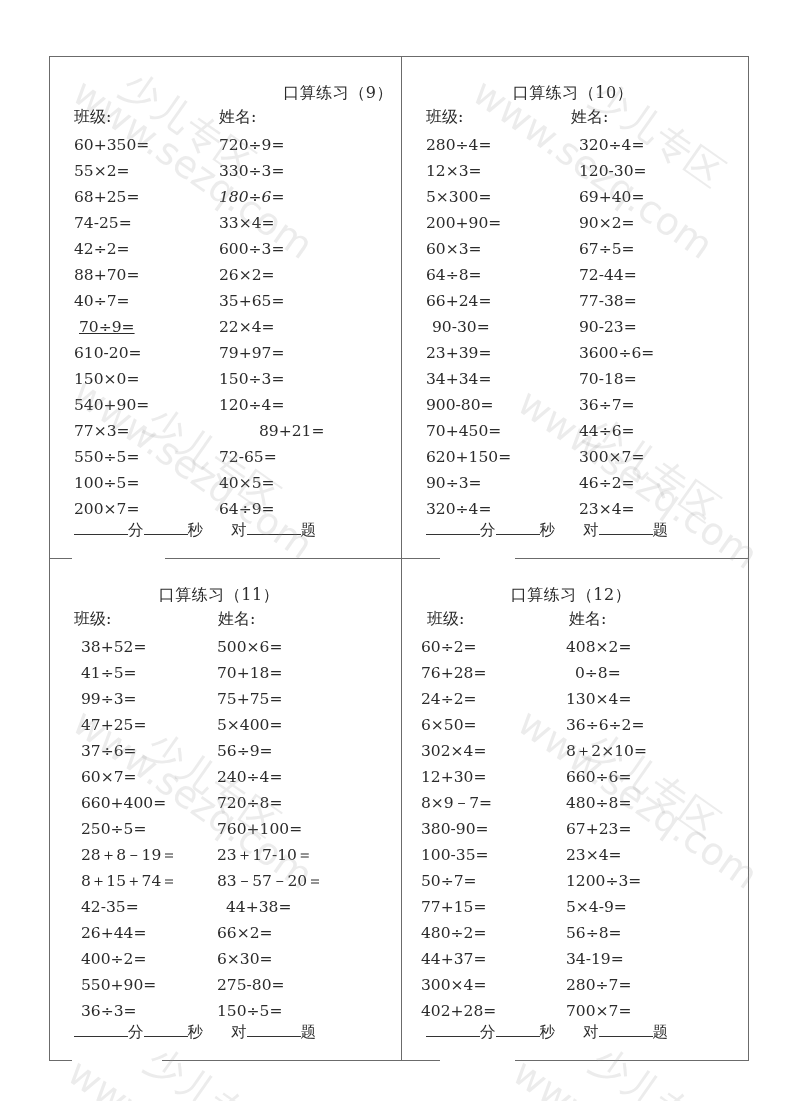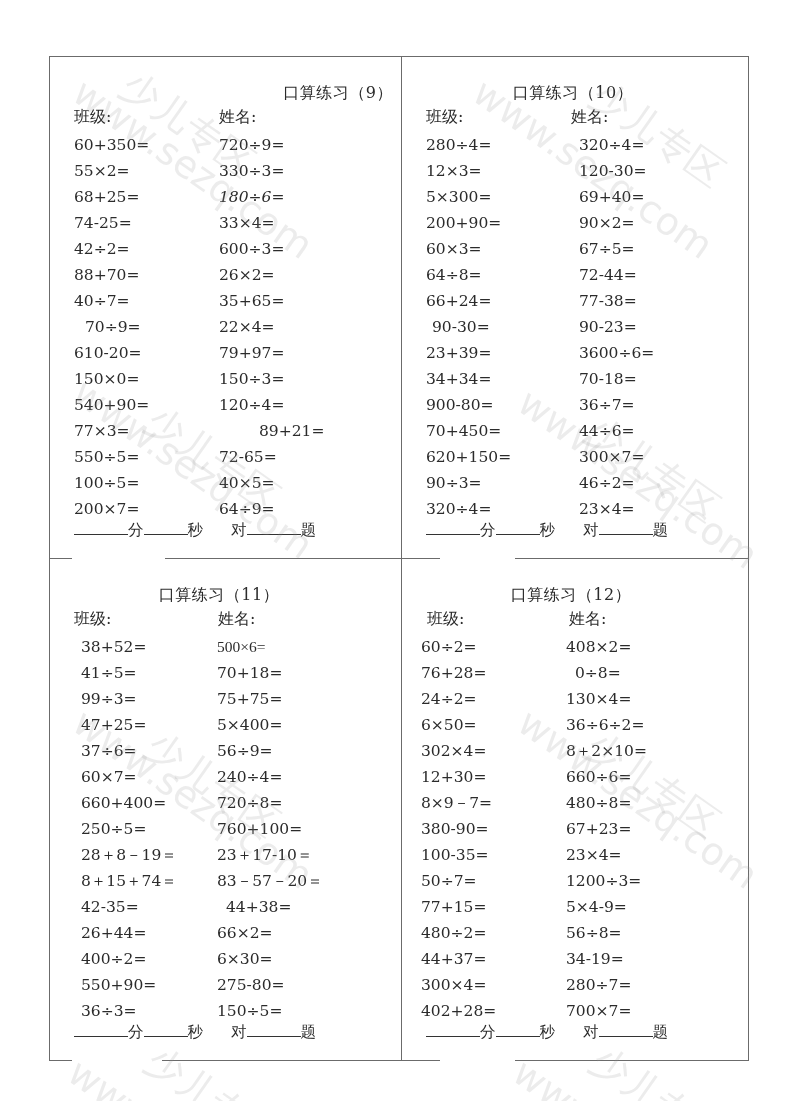--- a/index.html
+++ b/index.html
@@ -66,21 +66,21 @@
         </div>
       <div class="row">
           <span style="left:25px;">88+70=</span>
           <span style="left:170px;">26×2=</span>
         </div>
       <div class="row">
           <span style="left:25px;">40÷7=</span>
           <span style="left:170px;">35+65=</span>
         </div>
       <div class="row">
-          <span style="left:36px;">70÷9=</span>
+          <span style="left:30px;text-decoration:underline;">70÷9=</span>
           <span style="left:170px;">22×4=</span>
         </div>
       <div class="row">
           <span style="left:25px;">610-20=</span>
           <span style="left:170px;">79+97=</span>
         </div>
       <div class="row">
           <span style="left:25px;">150×0=</span>
           <span style="left:170px;">150÷3=</span>
         </div>
@@ -181,21 +181,21 @@
     </div>
   </div>
 
   <div class="panel" style="left:49px; top:558px;">
     <div class="title" style="left:-6px;">口算练习（11）</div>
     <div class="label" style="left:25px;">班级:</div>
     <div class="label" style="left:169px;">姓名:</div>
     <div class="rows">
       <div class="row">
           <span style="left:32px;">38+52=</span>
-          <span style="left:168px;font-family:Liberation Serif, serif;">500×6=</span>
+          <span style="left:168px;">500×6=</span>
         </div>
       <div class="row">
           <span style="left:32px;">41÷5=</span>
           <span style="left:168px;">70+18=</span>
         </div>
       <div class="row">
           <span style="left:32px;">99÷3=</span>
           <span style="left:168px;">75+75=</span>
         </div>
       <div class="row">

